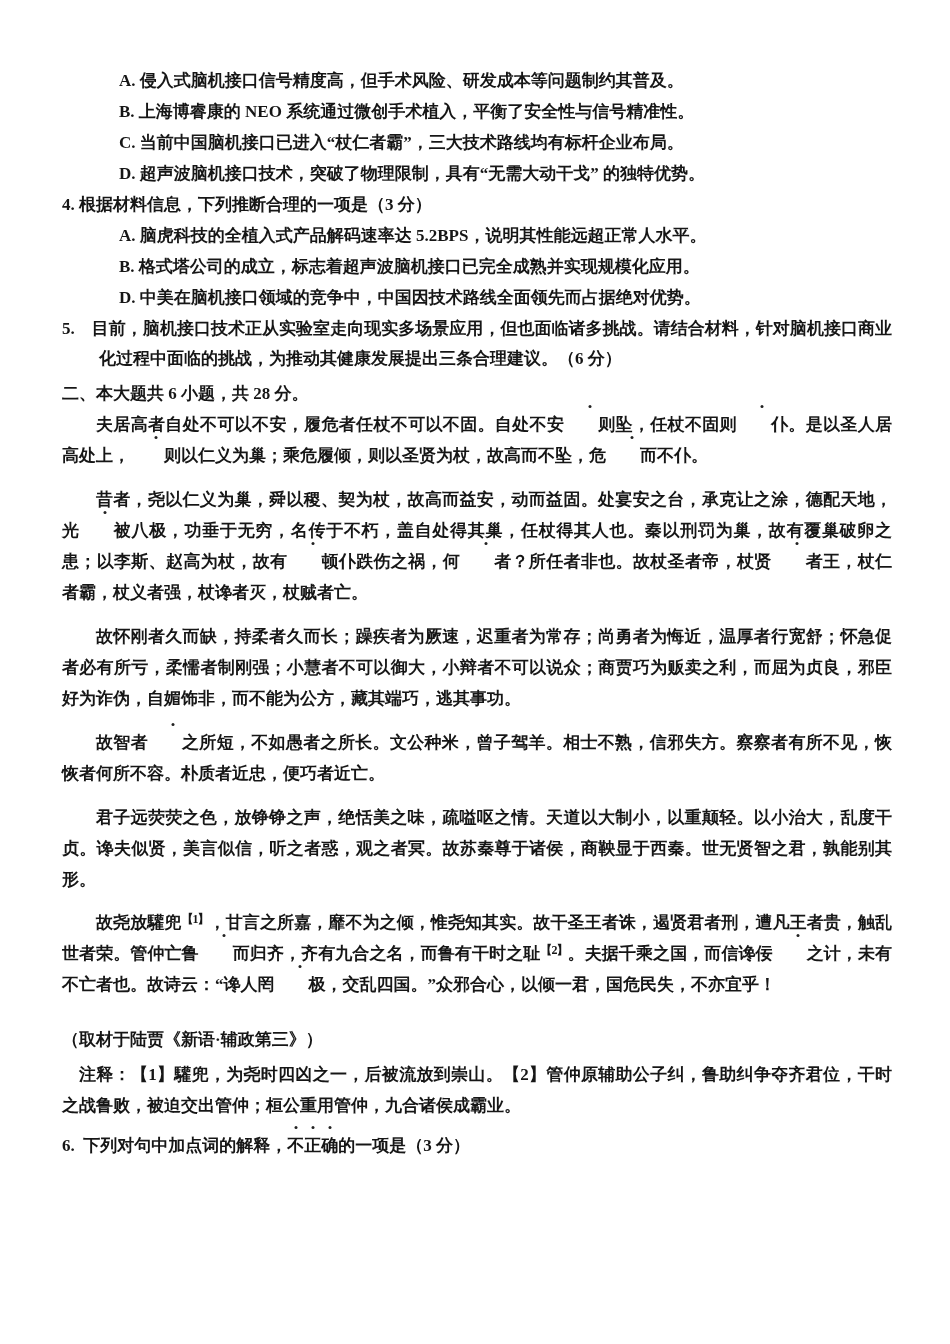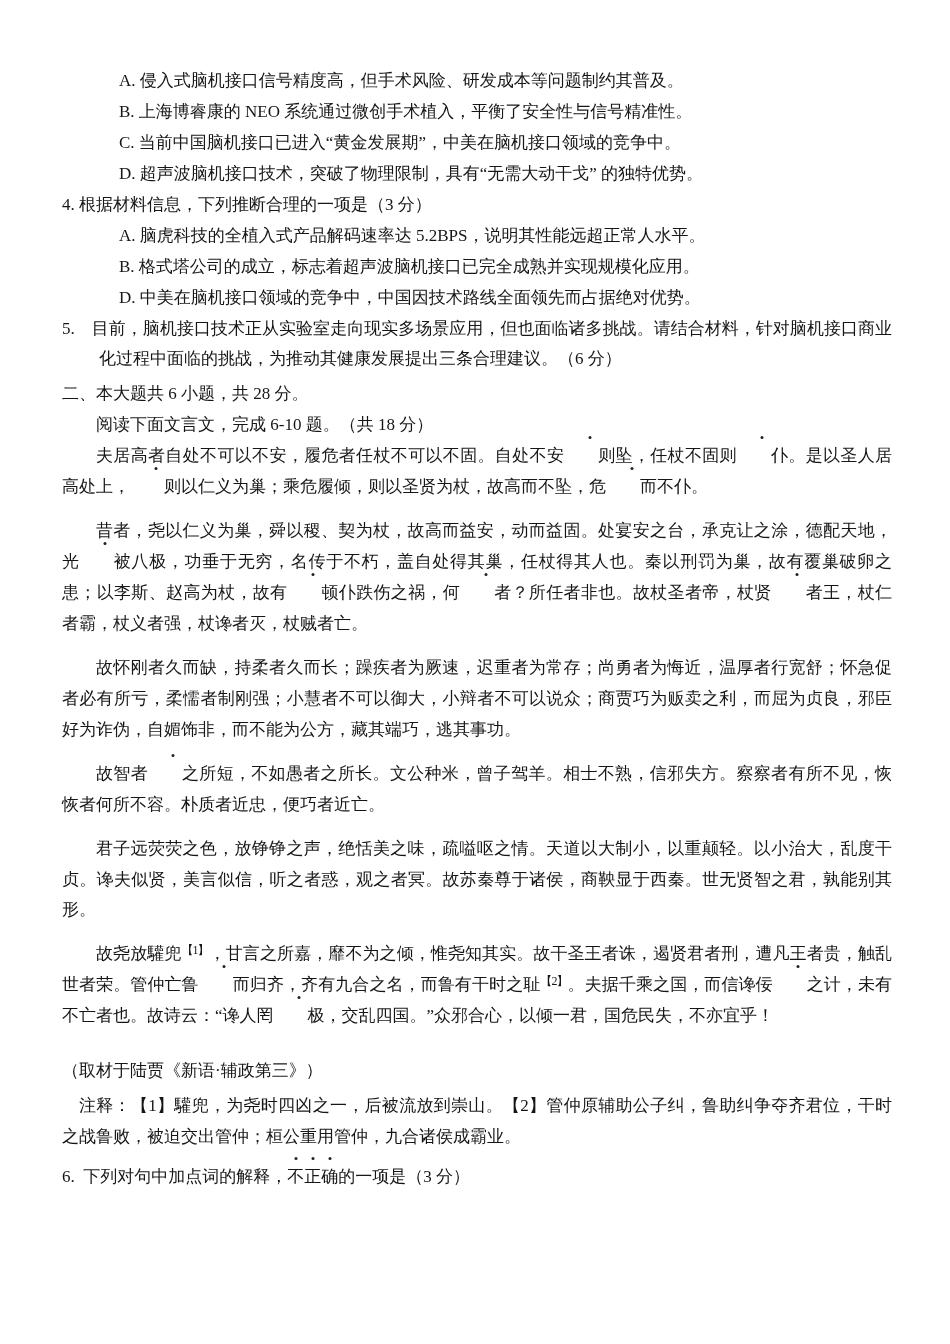--- a/index.html
+++ b/index.html
@@ -10,21 +10,21 @@
     font-family:"Liberation Serif","DejaVu Serif",serif;
     font-size:17px;
     line-height:1.82;
     overflow:hidden;
   }
   .page{
     box-sizing:border-box;
     width:950px;height:1344px;
     padding:66px 58px 0 62px;
   }
-  p{margin:0;}
+  p{margin:0;font-weight:bold;}
   .opt{padding-left:57px;}
   .stem{margin:0;}
   .hang5{padding-left:37px;text-indent:-37px;text-align:justify;}
   .sec-head{margin-top:4px;}
   .intro{text-indent:2em;}
   .para{text-indent:2em;text-align:justify;}
   .para + .para{margin-top:13px;}
   .first-para{margin-top:0;}
   .source{margin-top:24px;text-align:left;}
   .notes{margin-top:4px;text-indent:1em;text-align:justify;}
@@ -42,35 +42,34 @@
   .sup{font-size:12px;vertical-align:5px;letter-spacing:-1px;}
 </style>
 </head>
 <body>
 
 <div class="page">
 
   <section>
     <p class="opt">A. 侵入式脑机接口信号精度高，但手术风险、研发成本等问题制约其普及。</p>
     <p class="opt">B. 上海博睿康的 NEO 系统通过微创手术植入，平衡了安全性与信号精准性。</p>
-    <p class="opt">C. 当前中国脑机接口已进入“黄金发展期”，中美在脑机接口领域的竞争中。</p>
+    <p class="opt">C. 当前中国脑机接口已进入“杖仁者霸”，三大技术路线均有标杆企业布局。</p>
     <p class="opt">D. 超声波脑机接口技术，突破了物理限制，具有“无需大动干戈” 的独特优势。</p>
   </section>
 
   <section>
     <p class="stem">4. 根据材料信息，下列推断合理的一项是（3 分）</p>
     <p class="opt">A. 脑虎科技的全植入式产品解码速率达 5.2BPS，说明其性能远超正常人水平。</p>
     <p class="opt">B. 格式塔公司的成立，标志着超声波脑机接口已完全成熟并实现规模化应用。</p>
     <p class="opt">D. 中美在脑机接口领域的竞争中，中国因技术路线全面领先而占据绝对优势。</p>
   </section>
 
   <p class="stem hang5">5.  目前，脑机接口技术正从实验室走向现实多场景应用，但也面临诸多挑战。请结合材料，针对脑机接口商业化过程中面临的挑战，为推动其健康发展提出三条合理建议。（6 分）</p>
 
   <p class="sec-head">二、本大题共 6 小题，共 28 分。</p>
-  <p class="intro">阅读下面文言文，完成 6-10 题。（共 18 分）</p>
 
   <section>
     <p class="para first-para"><span>夫居高者自处不可以不安，履危者任杖不可以不固。自处不安</span><span class="em-dot">则</span><span>坠，任杖不固则</span><span class="em-dot">仆</span><span>。是以圣人居高处上，</span><span class="em-dot">则</span><span>以仁义为巢；乘危履倾，则以圣贤为杖，故高而不坠，危</span><span class="em-dot">而</span><span>不仆。</span></p>
     <p class="para"><span>昔者，尧以仁义为巢，舜以稷、契为杖，故高而益安，动而益固。处宴安之台，承克让之涂，德配天地，光</span><span class="em-dot">被</span><span>八极，功垂于无穷，名传于不朽，盖自处得其巢，任杖得其人也。秦以刑罚为巢，故有覆巢破卵之患；以李斯、赵高为杖，故有</span><span class="em-dot">顿</span><span>仆跌伤之祸，何</span><span class="em-dot">者</span><span>？所任者非也。故杖圣者帝，杖贤</span><span class="em-dot">者</span><span>王，杖仁者霸，杖义者强，杖谗者灭，杖贼者亡。</span></p>
     <p class="para"><span>故怀刚者久而缺，持柔者久而长；躁疾者为厥速，迟重者为常存；尚勇者为悔近，温厚者行宽舒；怀急促者必有所亏，柔懦者制刚强；小慧者不可以御大，小辩者不可以说众；商贾巧为贩卖之利，而屈为贞良，邪臣好为诈伪，自媚饰非，而不能为公方，藏其端巧，逃其事功。</span></p>
     <p class="para"><span>故智者</span><span class="em-dot">之</span><span>所短，不如愚者之所长。文公种米，曾子驾羊。相士不熟，信邪失方。察察者有所不见，恢恢者何所不容。朴质者近忠，便巧者近亡。</span></p>
     <p class="para"><span>君子远荧荧之色，放铮铮之声，绝恬美之味，疏嗌呕之情。天道以大制小，以重颠轻。以小治大，乱度干贞。谗夫似贤，美言似信，听之者惑，观之者冥。故苏秦尊于诸侯，商鞅显于西秦。世无贤智之君，孰能别其形。</span></p>
     <p class="para"><span>故尧放驩兜</span><span class="sup">【1】</span><span>，甘言之所嘉，靡不为之倾，惟尧知其实。故干圣王者诛，遏贤君者刑，遭凡王者贵，触乱世者荣。管仲亡鲁</span><span class="em-dot">而</span><span>归齐，齐有九合之名，而鲁有干时之耻</span><span class="sup">【2】</span><span>。夫据千乘之国，而信谗佞</span><span class="em-dot">之</span><span>计，未有不亡者也。故诗云：“谗人罔</span><span class="em-dot">极</span><span>，交乱四国。”众邪合心，以倾一君，国危民失，不亦宜乎！</span></p>
   </section>
 

